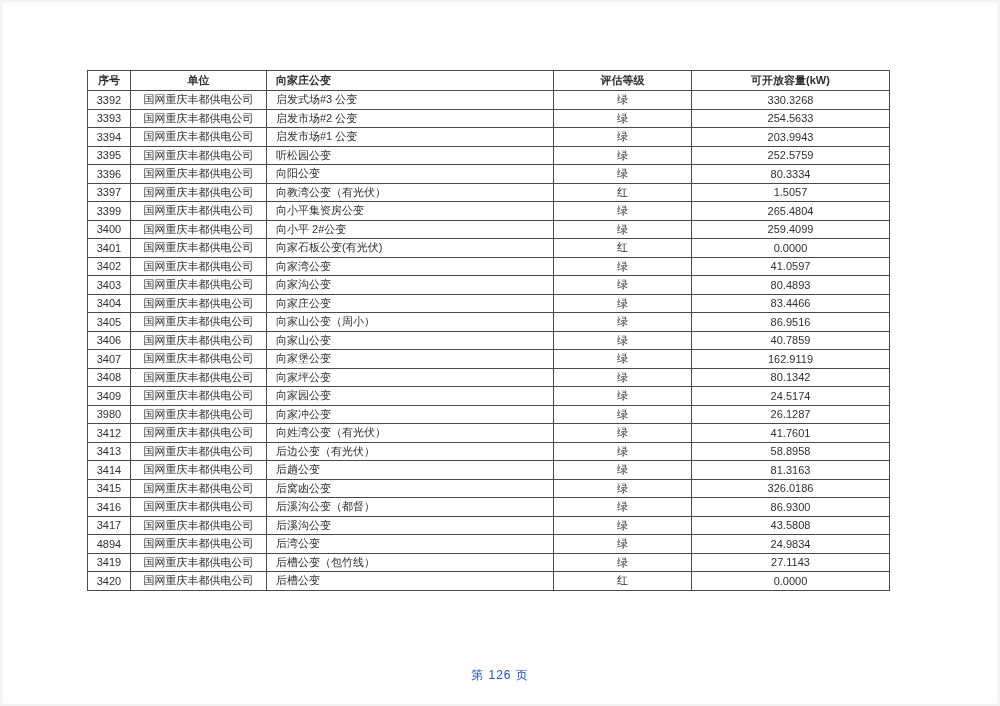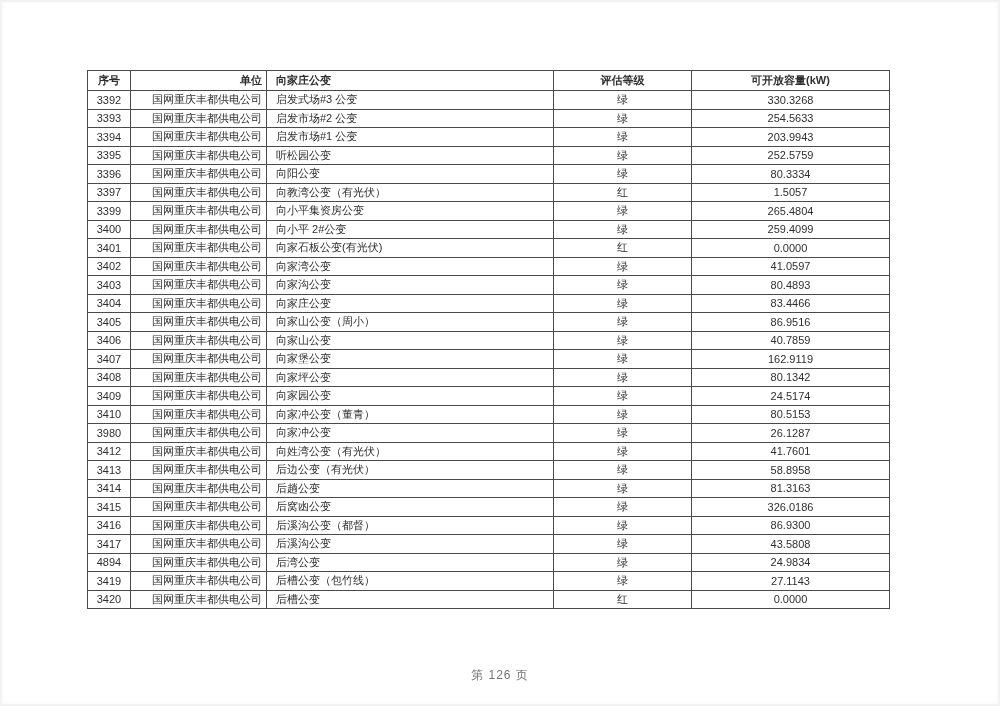--- a/index.html
+++ b/index.html
@@ -35,32 +35,32 @@
     box-sizing: border-box;
   }
   th {
     height: 20px;
     font-weight: bold;
     text-align: center;
     background: #ffffff;
   }
   td { height: 18.5px; }
   .c0 { width: 43px;  text-align: center; }
-  .c1 { width: 136px; text-align: right; }
+  .c1 { width: 136px; text-align: center; }
   .c2 { width: 287px; text-align: left; padding-left: 9px; }
   .c3 { width: 138px; text-align: center; }
   .c4 { width: 198px; text-align: center; }
   .footer {
     position: absolute;
     left: 0;
     top: 667px;
     width: 100%;
     text-align: center;
     font-size: 12px;
-    color: #737373;
+    color: #1d4ed8;
     letter-spacing: 1px;
   }
 </style>
 </head>
 <body>
 
 <div class="page">
   <div class="table-wrap">
     <table>
       <thead>
@@ -186,27 +186,20 @@
             <td class="c4">80.1342</td>
           </tr>
           <tr>
             <td class="c0">3409</td>
             <td class="c1">国网重庆丰都供电公司</td>
             <td class="c2">向家园公变</td>
             <td class="c3">绿</td>
             <td class="c4">24.5174</td>
           </tr>
           <tr>
-            <td class="c0">3410</td>
-            <td class="c1">国网重庆丰都供电公司</td>
-            <td class="c2">向家冲公变（董青）</td>
-            <td class="c3">绿</td>
-            <td class="c4">80.5153</td>
-          </tr>
-          <tr>
             <td class="c0">3980</td>
             <td class="c1">国网重庆丰都供电公司</td>
             <td class="c2">向家冲公变</td>
             <td class="c3">绿</td>
             <td class="c4">26.1287</td>
           </tr>
           <tr>
             <td class="c0">3412</td>
             <td class="c1">国网重庆丰都供电公司</td>
             <td class="c2">向姓湾公变（有光伏）</td>

